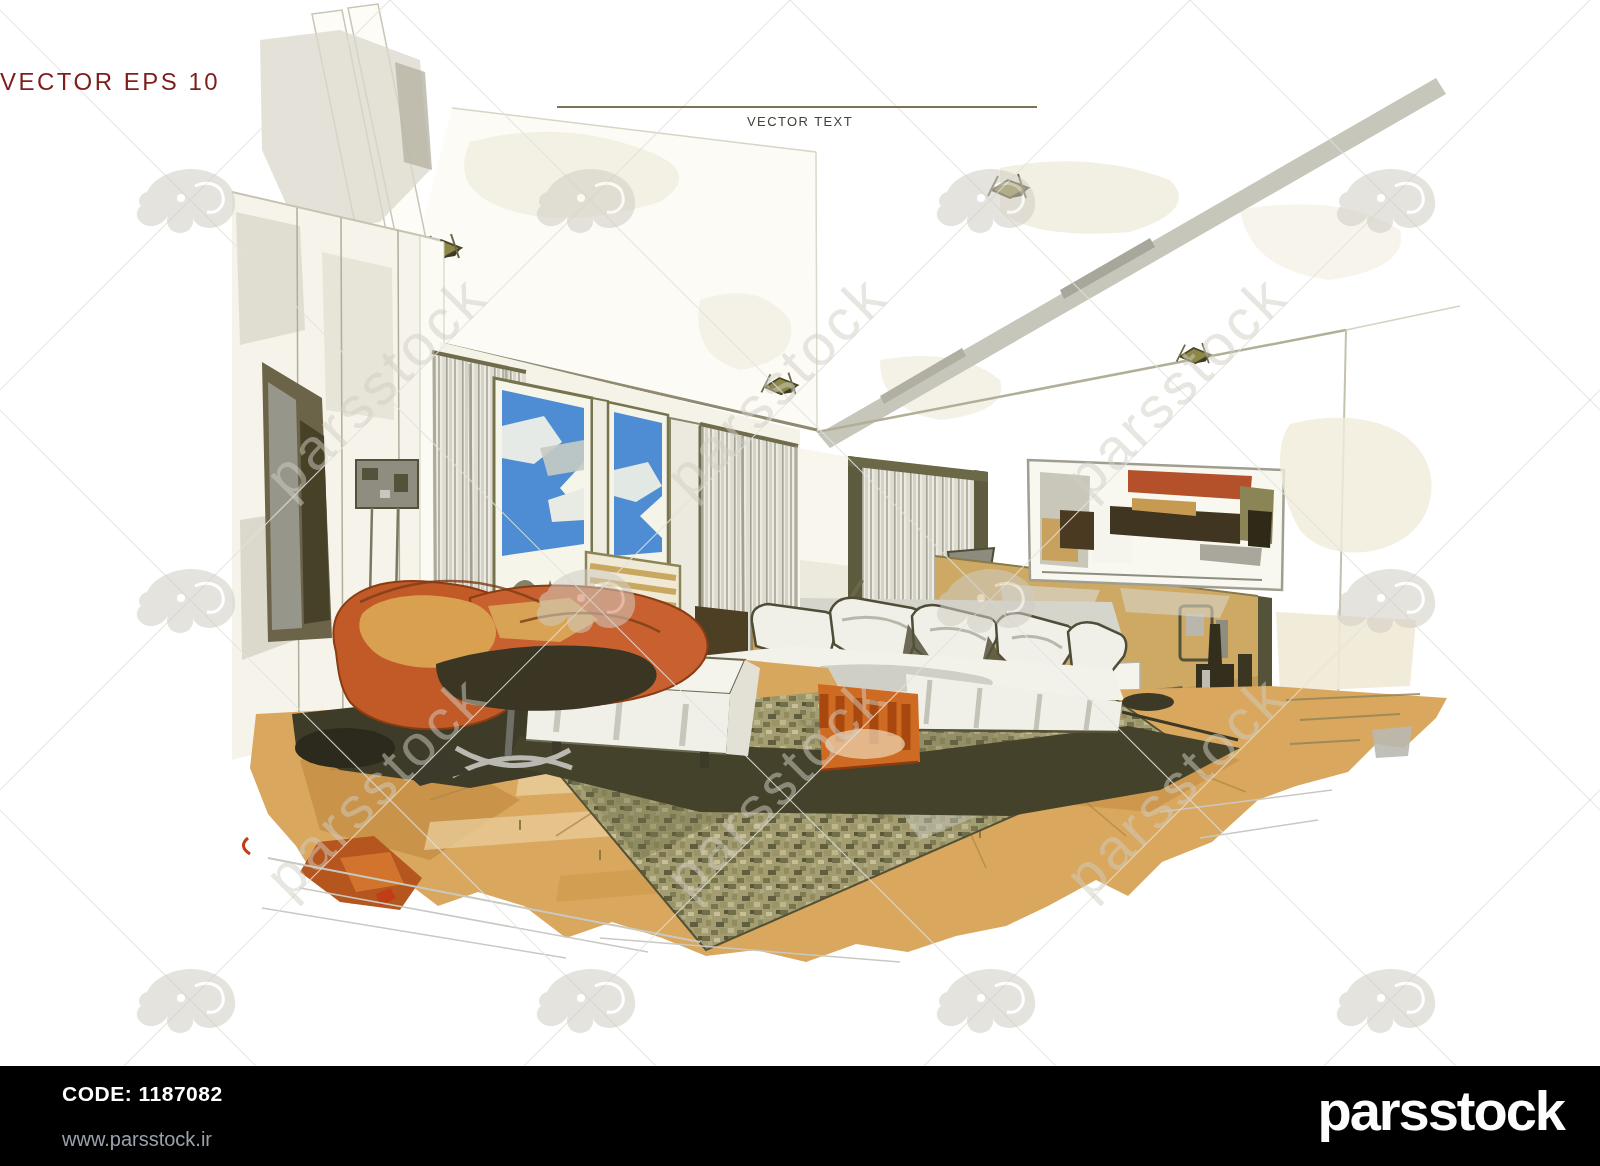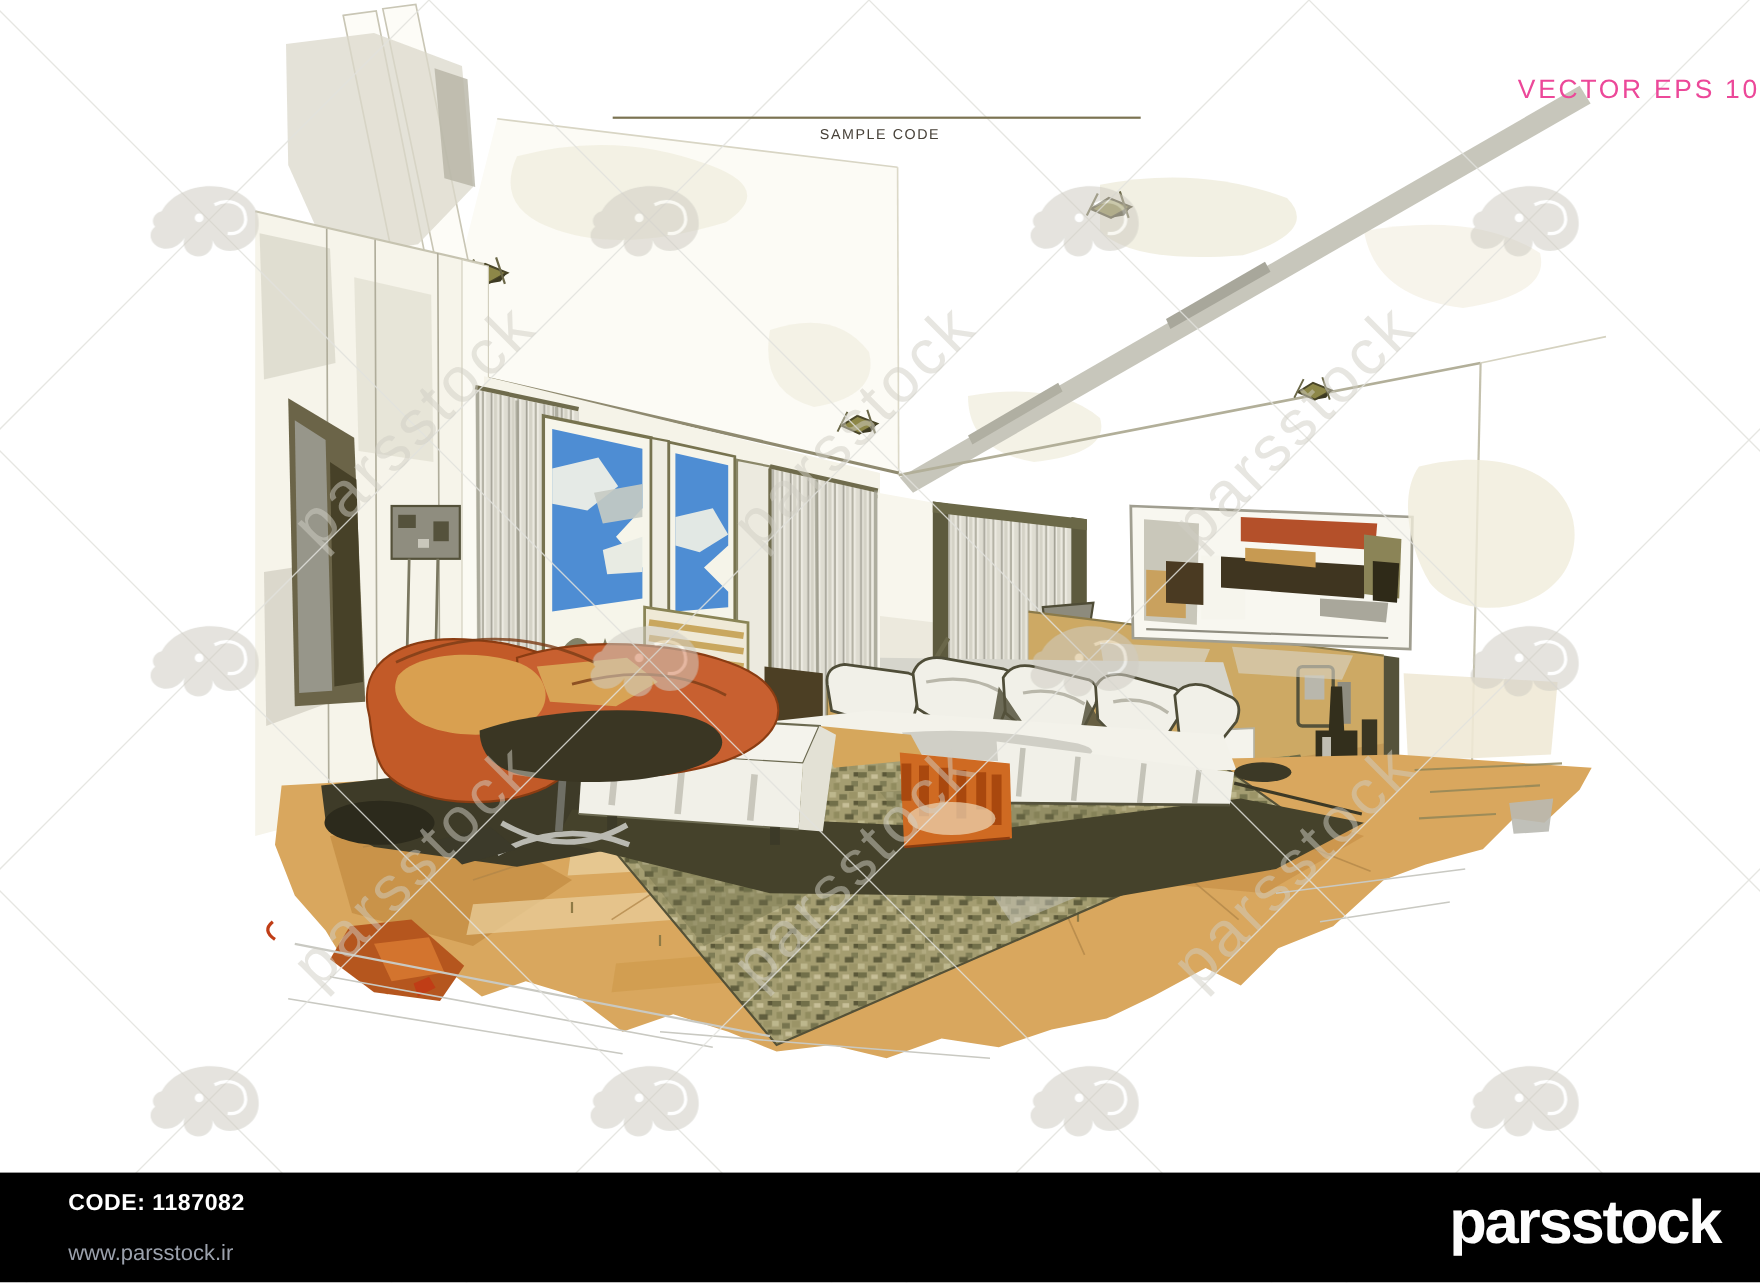--- a/index.html
+++ b/index.html
@@ -1,21 +1,21 @@
 <!DOCTYPE html>
 <html><head>
 <meta charset="utf-8">
 <style>
   html,body{margin:0;padding:0;background:#ffffff;}
   .canvas{position:relative;width:1600px;height:1166px;background:#ffffff;overflow:hidden;
           font-family:"Liberation Sans",sans-serif;}
   .layer{position:absolute;left:0;top:0;width:1600px;height:1166px;}
   
-  .title{position:absolute;left:0;right:0;top:68px;text-align:right;
-         font-size:24px;letter-spacing:2.5px;color:#ec4899;}
+  .title{position:absolute;left:0;right:0;top:68px;text-align:left;
+         font-size:24px;letter-spacing:2.5px;color:#7f1d1d;}
   .divider{position:absolute;left:557px;top:106px;width:480px;height:2px;background:#7b7352;}
   .subtitle{position:absolute;left:0;right:0;top:114px;text-align:center;
             font-size:13px;letter-spacing:1.4px;color:#474138;}
   
   .footer{position:absolute;left:0;top:1066px;width:1600px;height:124px;background:#000000;}
   .footer .code{position:absolute;left:62px;top:16px;font-size:21px;font-weight:bold;
                 color:#ffffff;letter-spacing:.5px;}
   .footer .site{position:absolute;left:62px;top:50px;font-size:20px;color:#9ba1ac;margin-top:12px;}
   .footer .brand{position:absolute;right:36px;top:12px;font-size:56px;font-weight:bold;
                  color:#fdfdfd;letter-spacing:-2px;}
@@ -300,21 +300,21 @@
       <text transform="translate(790,400) rotate(-45)">parsstock</text>
       <text transform="translate(1190,400) rotate(-45)">parsstock</text>
       <text transform="translate(390,800) rotate(-45)">parsstock</text>
       <text transform="translate(790,800) rotate(-45)">parsstock</text>
       <text transform="translate(1190,800) rotate(-45)">parsstock</text>
     </g>
   </svg>
 
   <div class="title">VECTOR EPS 10</div>
   <div class="divider"></div>
-  <div class="subtitle">SAMPLE CODE</div>
+  <div class="subtitle">VECTOR TEXT</div>
 
   <div class="footer">
     <div class="code">CODE: 1187082</div>
     <div class="site">www.parsstock.ir</div>
     <div class="brand">parsstock</div>
   </div>
 
 </div>
 
 </body></html>

